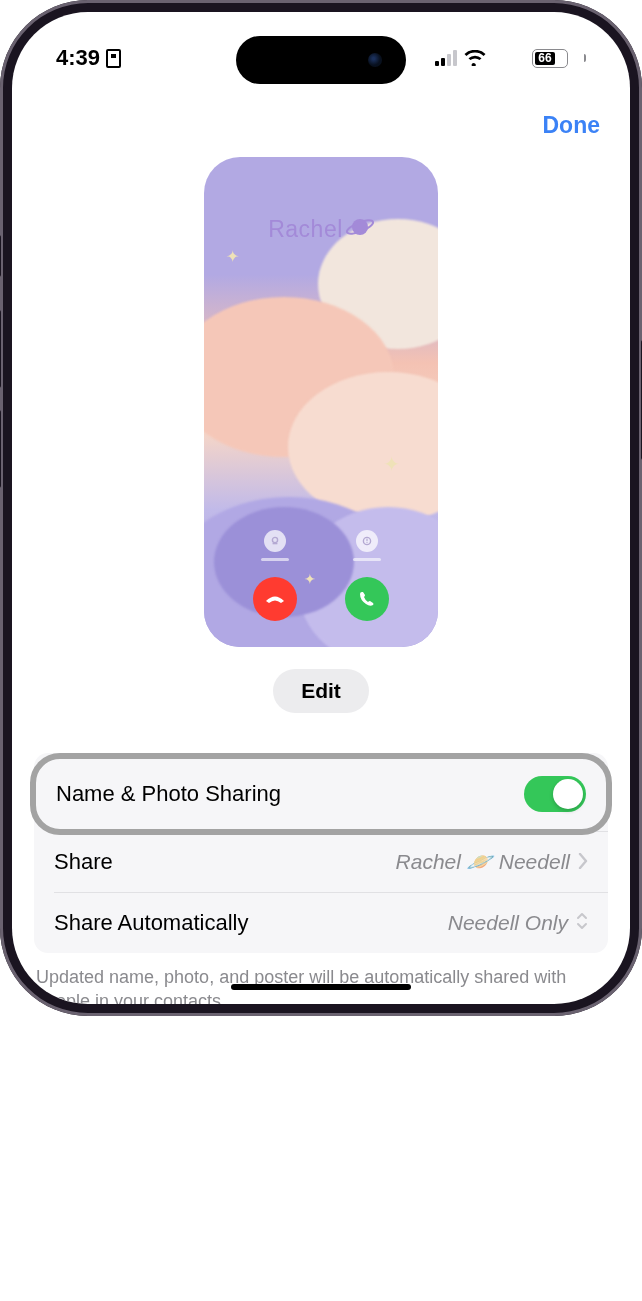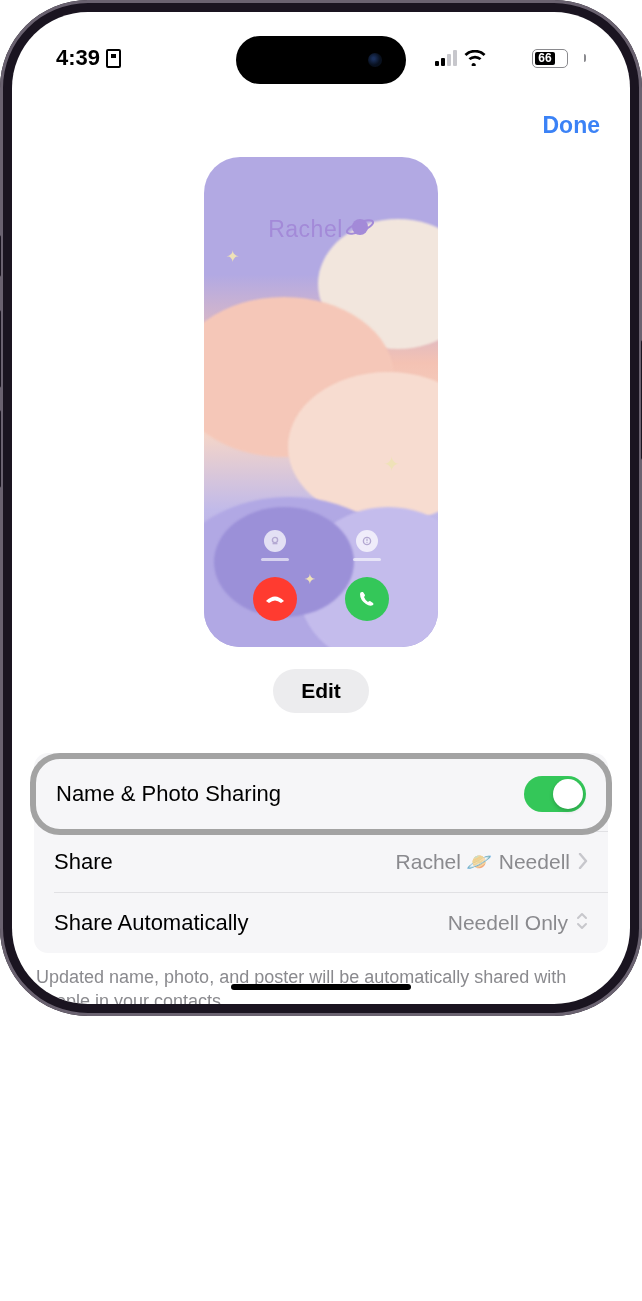--- a/index.html
+++ b/index.html
@@ -87,21 +87,21 @@
     .mini-bar { width: 28px; height: 3px; background: rgba(255,255,255,0.6); border-radius: 2px; }
     .call-btn { width: 44px; height: 44px; border-radius: 50%; display: flex; align-items: center; justify-content: center; margin-top: 10px; }
     .decline { background: #ff3b30; } .accept { background: #34c759; }
 
     .edit-btn { margin-top: 22px; background: #ececee; padding: 10px 28px; border-radius: 26px; font-size: 21px; font-weight: 600; cursor: pointer; }
 
     
     .settings { margin: 44px 22px 0; background: #f6f6f8; border-radius: 14px; }
     .row { display: flex; align-items: center; justify-content: space-between; padding: 17px 20px; font-size: 22px; position: relative; }
     .row-label { color: #000; }
-    .row-value { color: #8a8a8e; display: flex; align-items: center; gap: 8px; font-size: 21px; }
+    .row-value { color: #8a8a8e; display: flex; align-items: center; gap: 8px; font-size: 21px; font-style: italic; }
     .divider { height: 1px; background: #e1e1e4; margin-left: 20px; }
     .highlight { border: 6px solid #a3a3a3; border-radius: 30px; margin: -4px; padding: 17px 20px; }
 
     .toggle { width: 62px; height: 36px; background: #34c759; border-radius: 20px; position: relative; cursor: pointer; }
     .toggle-knob { position: absolute; right: 3px; top: 3px; width: 30px; height: 30px; background: #fff; border-radius: 50%; box-shadow: 0 2px 4px rgba(0,0,0,0.2); }
 
     .chevron { color: #c7c7cc; }
     .updown { color: #c7c7cc; font-size: 18px; letter-spacing: -3px; }
 
     .footer-note { margin: 12px 24px 0; color: #8a8a8e; font-size: 18px; line-height: 1.35; }

